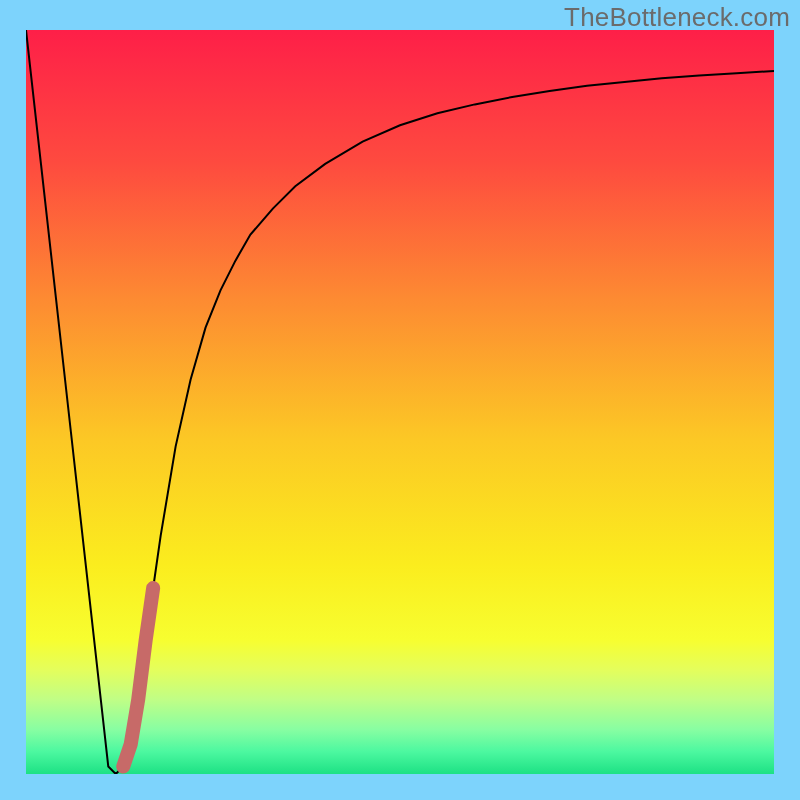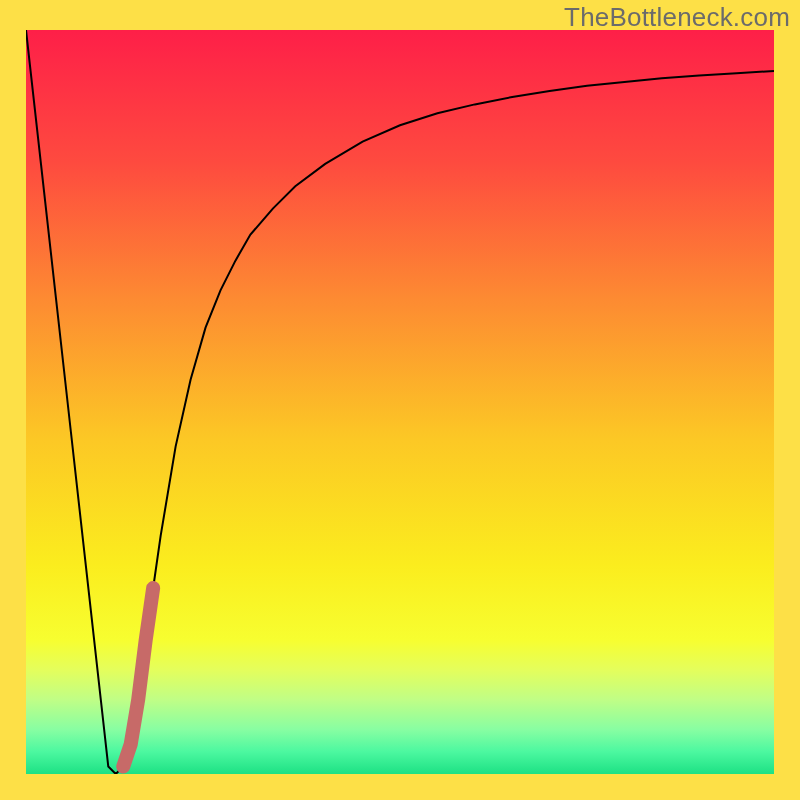--- a/index.html
+++ b/index.html
@@ -8,21 +8,21 @@
     width: 800px;
     height: 800px;
     background: #000;
     font-family: Arial, Helvetica, sans-serif;
     overflow: hidden;
   }
   .frame {
     position: relative;
     width: 800px;
     height: 800px;
-    background: #fde047;
+    background: #7dd3fc;
   }
   .watermark {
     position: absolute;
     top: 2px;
     right: 10px;
     color: #6b6b6b;
     font-size: 26px;
     font-weight: 400;
     letter-spacing: 0.2px;
     z-index: 3;

